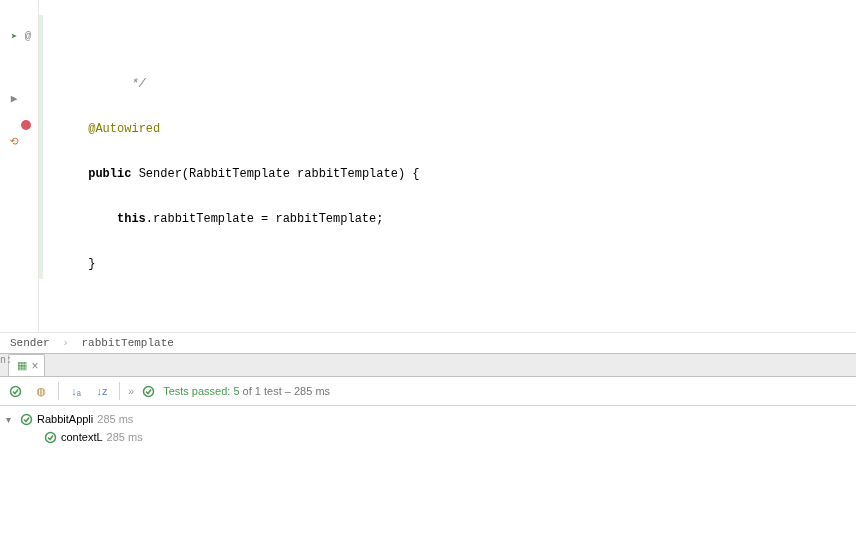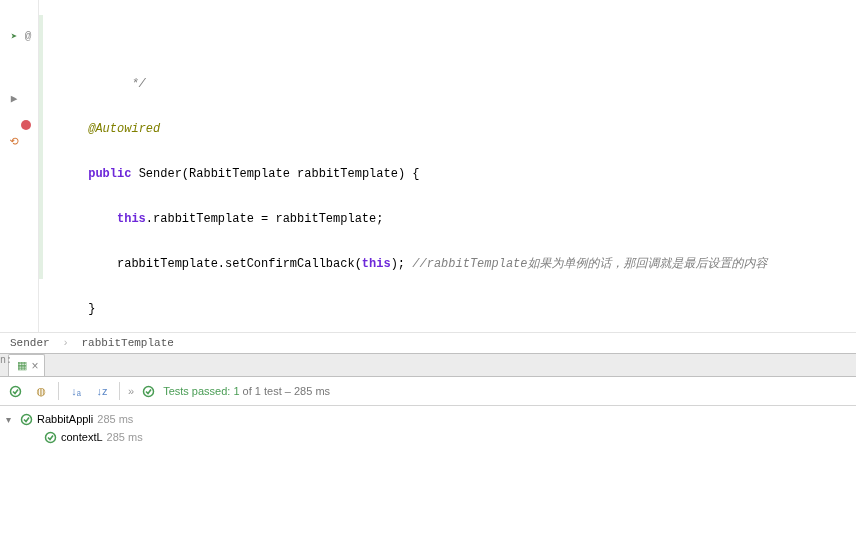--- a/index.html
+++ b/index.html
@@ -45,22 +45,22 @@
     padding-left: 6px;
     position: relative;
   }
   .fold-bar {
     position: absolute;
     left: 0;
     top: 0;
     width: 4px;
     background: #e3f0e3;
   }
-  .kw { color: #6d28d9; font-weight: bold; }
-  .ann { color: #808000; font-style: italic; }
+  .kw { color: #000000; font-weight: bold; }
+  .ann { color: #808000; }
   .cmt { color: #808080; font-style: italic; }
   
   .breadcrumb {
     height: 20px;
     line-height: 20px;
     padding: 0 10px;
     font-size: 11px;
     color: #555;
     background: #fff;
     border-top: 1px solid #e4e4e4;
@@ -149,21 +149,20 @@
   </div>
 
   <div class="code-area">
     <div class="fold-bar" style="top:15px; height:260px;"></div>
     <div class="fold-bar" style="top:105px; height:174px; left:0;"></div>
 
     <div class="code-line"><span class="cmt">        <span>    */</span></span></div>
     <div class="code-line">      <span class="ann">@Autowired</span></div>
     <div class="code-line">      <span class="kw">public</span> <span>Sender</span><span>(RabbitTemplate rabbitTemplate) {</span></div>
     <div class="code-line">          <span class="kw">this</span><span>.rabbitTemplate = rabbitTemplate;</span></div>
-    <div class="code-line">          <span>rabbitTemplate.setConfirmCallback(</span><span class="kw">this</span><span>); </span><span class="cmt">//rabbitTemplate如果为单例的话，那回调就是最后设置的内容</span></div>
     <div class="code-line">      <span>}</span></div>
     
     
     
     
     
     
     
     
     
@@ -200,21 +199,21 @@
     <div class="tb-btn" style="color:#b38b35;">◍</div>
     <div class="tb-sep"></div>
     <div class="tb-btn" style="color:#5b87c7;">↓ₐ</div>
     <div class="tb-btn" style="color:#5b87c7;">↓ᴢ</div>
     <div class="tb-sep"></div>
     <span style="color:#999;">»  </span>
     <svg class="ok-circle">
         <circle cx="6.5" cy="6.5" r="5"></circle>
         <path d="M4 6.5 L6 8.5 L9 4.5"></path>
       </svg>
-    <span><span class="pass-text">Tests passed: 1</span><span style="color:#777;"> of 1 test – 285 ms</span></span>
+    <span><span class="pass-text">Tests passed: 5</span><span style="color:#777;"> of 1 test – 285 ms</span></span>
   </div>
   <div class="test-tree">
     <div class="tree-row" style="padding-left:6px;">
       <span class="tree-arrow">▾</span>
       <svg class="ok-circle">
           <circle cx="6.5" cy="6.5" r="5"></circle>
           <path d="M4 6.5 L6 8.5 L9 4.5"></path>
         </svg>
       <span>RabbitAppli</span>
       <span class="time">285 ms</span>

